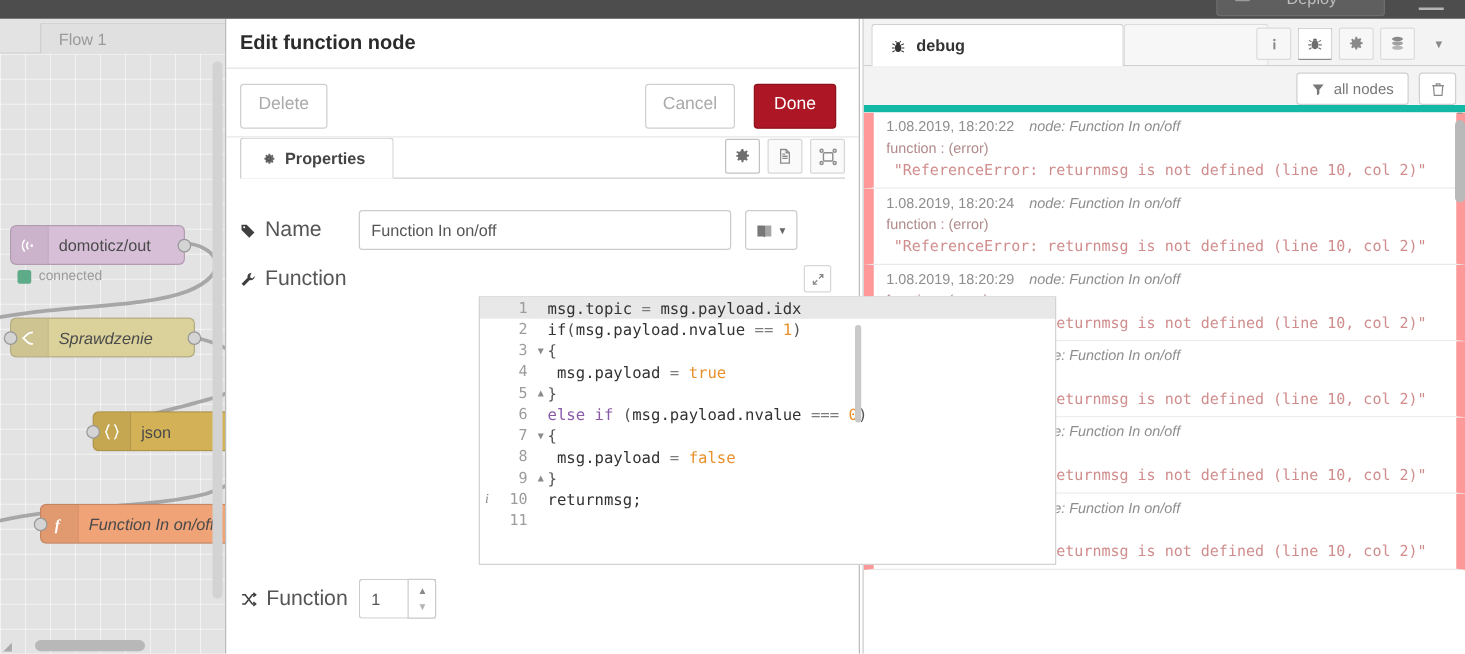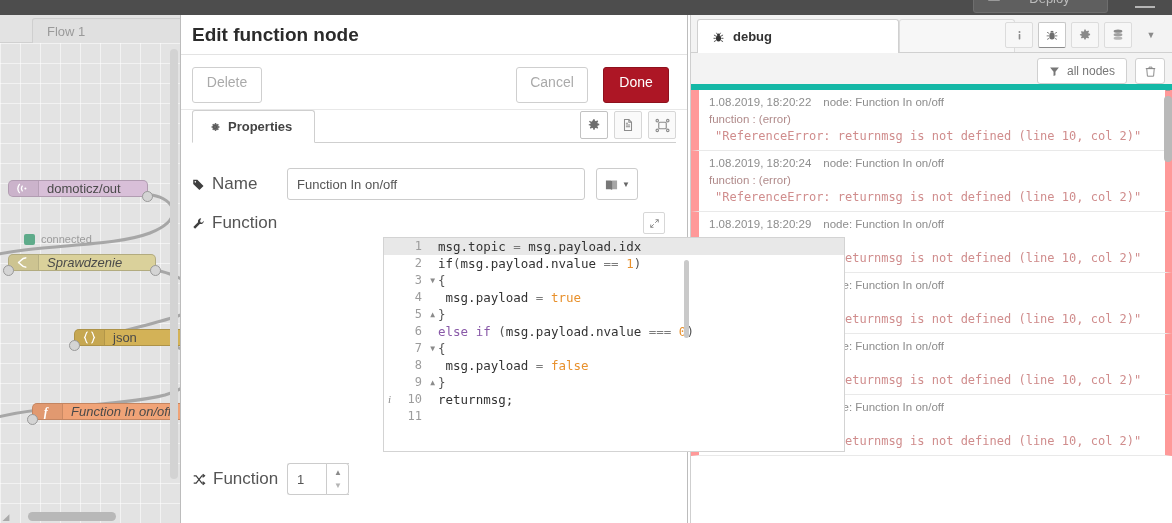--- a/index.html
+++ b/index.html
@@ -57,23 +57,23 @@
     background-color: #e3e3e3;
     background-image:
       linear-gradient(to right, rgba(255,255,255,0.55) 1px, transparent 1px),
       linear-gradient(to bottom, rgba(255,255,255,0.55) 1px, transparent 1px);
     background-size: 20px 20px;
     overflow: hidden;
   }
   .wires { position: absolute; left: 0; top: 0; width: 180px; height: 480px; }
 
   .node {
-    position: absolute; height: 17px; border-radius: 5px;
+    position: absolute; height: 32px; border-radius: 5px;
     border: 1px solid rgba(0,0,0,0.18);
-    display: flex; align-items: flex-start;
+    display: flex; align-items: center;
     font-size: 13px; color: #4a4a4a;
     box-shadow: 0 0 0 rgba(0,0,0,0);
   }
   .node .nicon {
     width: 30px; height: 100%; display: flex; align-items: center; justify-content: center;
     border-right: 1px solid rgba(0,0,0,0.10);
     background: rgba(0,0,0,0.06); border-radius: 4px 0 0 4px;
     color: #fff; font-size: 15px;
   }
   .node .nlabel { padding: 0 8px; white-space: nowrap; }
@@ -108,21 +108,21 @@
   }
 
   
   .edit-dialog {
     position: absolute; left: 180px; top: 15px; width: 508px; height: 508px;
     background: #fff; border-left: 1px solid #bcbcbc; border-right: 1px solid #bcbcbc;
     z-index: 20;
   }
   .ed-title {
     position: absolute; left: 0; top: 0; width: 100%; height: 40px;
-    font-size: 19px; font-weight: bold; color: #2b2b2b;
+    font-size: 16px; font-weight: bold; color: #2b2b2b;
     line-height: 40px; padding-left: 11px;
     border-bottom: 1px solid #e3e3e3;
   }
   .ed-actions {
     position: absolute; left: 0; top: 40px; width: 100%; height: 55px;
     border-bottom: 1px solid #e8e8e8;
   }
   .btn {
     position: absolute; height: 36px; border-radius: 3px; font-size: 14px;
     line-height: 28px; text-align: center; cursor: pointer;
@@ -276,21 +276,21 @@
   .dbg-msg {
     position: relative; background: #fff;
     border-bottom: 1px solid #e9e9e9;
     border-left: 8px solid #f99;
     border-right: 8px solid #f99;
     padding: 6px 10px 7px 10px;
   }
   .dbg-meta {
     font-size: 11.5px; color: #8d8d8d; margin-bottom: 5px; white-space: nowrap;
   }
-  .dbg-meta .node-name { margin-left: 12px; }
+  .dbg-meta .node-name { margin-left: 12px; font-style: italic; }
   .dbg-topic {
     font-size: 11.5px; color: #b08a8a; margin-bottom: 4px;
   }
   .dbg-body {
     font-family: "DejaVu Sans Mono", monospace; font-size: 12px;
     color: #d08d8d; padding-left: 6px; white-space: nowrap;
   }
   .sb-vscroll {
     position: absolute; right: 1px; top: 6px; width: 8px; height: 66px;
     background: #b9b9b9; border-radius: 5px; z-index: 9;
@@ -336,21 +336,21 @@
         <span class="nicon">
           <svg class="svgicon" width="15" height="15" viewBox="0 0 16 16" fill="none" stroke="#fff" stroke-width="1.4">
             <path d="M4 3 C1.5 6 1.5 10 4 13"></path>
             <path d="M7 5 C5.4 7 5.4 9 7 11"></path>
             <circle cx="10" cy="8" r="1.1" fill="#fff" stroke="none"></circle>
           </svg>
         </span>
         <span class="nlabel">domoticz/out</span>
         <span class="port out"></span>
       </div>
-      <div class="node-status" style="left:24px; top:172px;margin-top:18px;">
+      <div class="node-status" style="left:14px; top:172px;">
         <span class="dot"></span>
         <span>connected</span>
       </div>
 
       <div class="node italic" style="left:8px; top:211px; width:148px; background:#dad19b;">
         <span class="nicon">
           <svg class="svgicon" width="15" height="15" viewBox="0 0 16 16" fill="none" stroke="#fff" stroke-width="1.5">
             <path d="M11 3 C5 3 5 8 2 8 C5 8 5 13 11 13"></path>
           </svg>
         </span>

